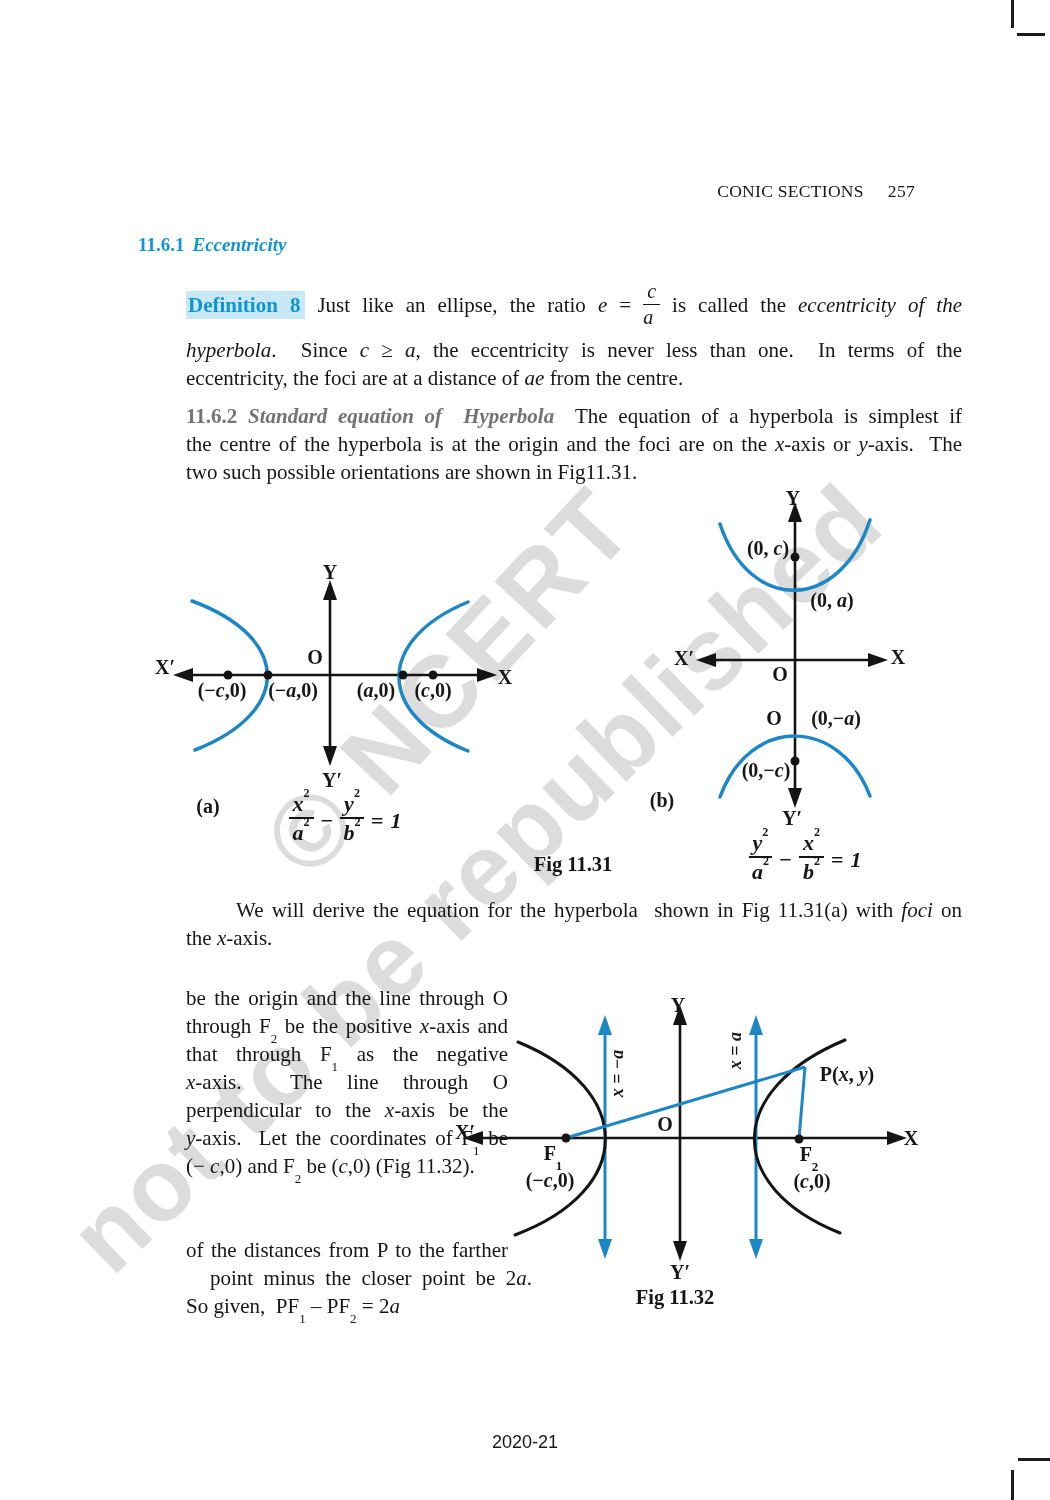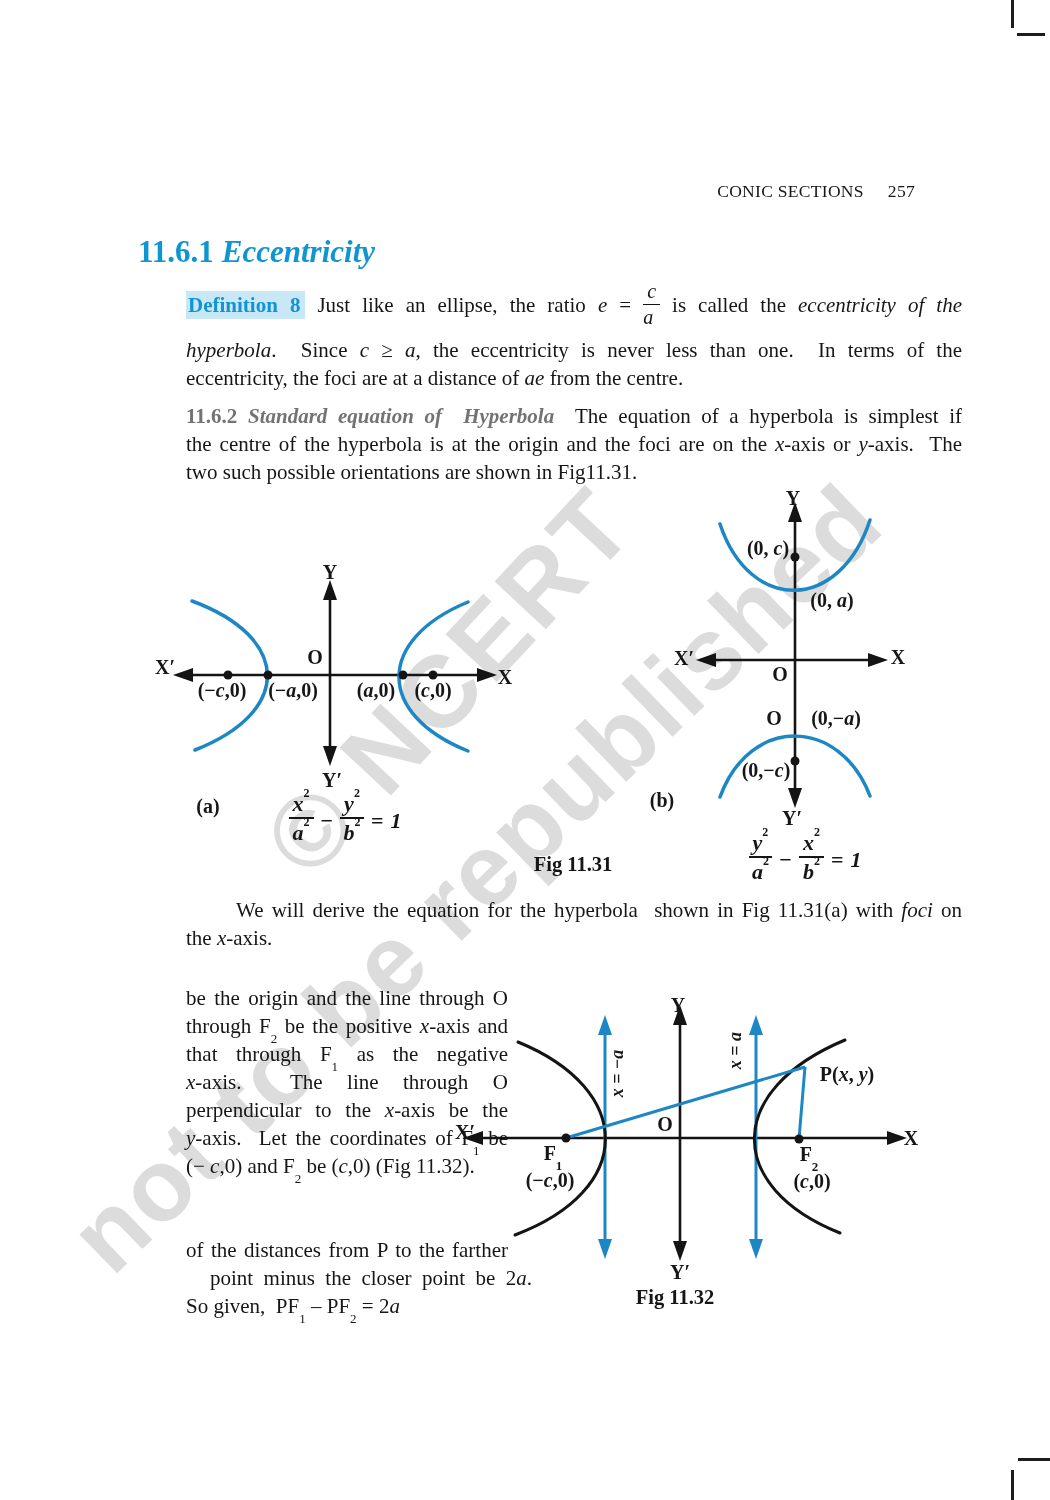--- a/index.html
+++ b/index.html
@@ -27,21 +27,21 @@
   sup {font-size:13px; position:relative; top:-7px; line-height:0; font-style:normal;}
   i b, b i, .flabel i {font-weight:700;}
 
   .hl {background:#c9e8f7; color:#1095d3; font-weight:700; padding:2px 5px 2px 2px;}
   .blue {color:#737373; font-weight:700;}
 
   .header {position:absolute; left:138px; top:181px; width:777px; text-align:right;
            font-size:17.5px; letter-spacing:.3px; z-index:2;}
   .header .num {margin-left:24px;}
 
-  .h1 {position:absolute; left:138px; top:234px; font-size:31px; font-weight:700;
+  .h1 {position:absolute; left:138px; top:234px; font-size:19px; font-weight:700;
        color:#1095d3; z-index:2;}
   .h1 .it {font-style:italic; margin-left:8px;}
 
   
   .frac {display:inline-block; vertical-align:middle; text-align:center; transform:translateY(-3px); line-height:1.15;}
   .fnum {display:block; border-bottom:2px solid #151515; padding:0 4px 1px;}
   .fden {display:block; padding-top:1px;}
   .frac-sm {font-size:20px;}
   .frac-sm .fnum {border-bottom-width:1.5px;}
 
@@ -202,14 +202,15 @@
     <div class="flabel" style="left:98px;top:148px;">F<sub>1</sub></div>
     <div class="flabel" style="left:95px;top:175px;">(−<i>c</i>,0)</div>
     <div class="flabel" style="left:354px;top:149px;">F<sub>2</sub></div>
     <div class="flabel" style="left:357px;top:176px;">(<i>c</i>,0)</div>
     <div class="flabel" style="left:392px;top:69px;">P(<i>x</i>, <i>y</i>)</div>
     <div class="rotlabel" style="left:127px;top:68px;width:70px;"><i>x</i> = −<i>a</i></div>
     <div class="rotlabel" style="left:252px;top:45px;width:56px;"><i>x</i> = <i>a</i></div>
     <div class="caption" style="left:140px;top:291px;width:160px;">Fig 11.32</div>
   </div>
 
+  <div class="footer">2020-21</div>
 
 </div>
 
 </body></html>

